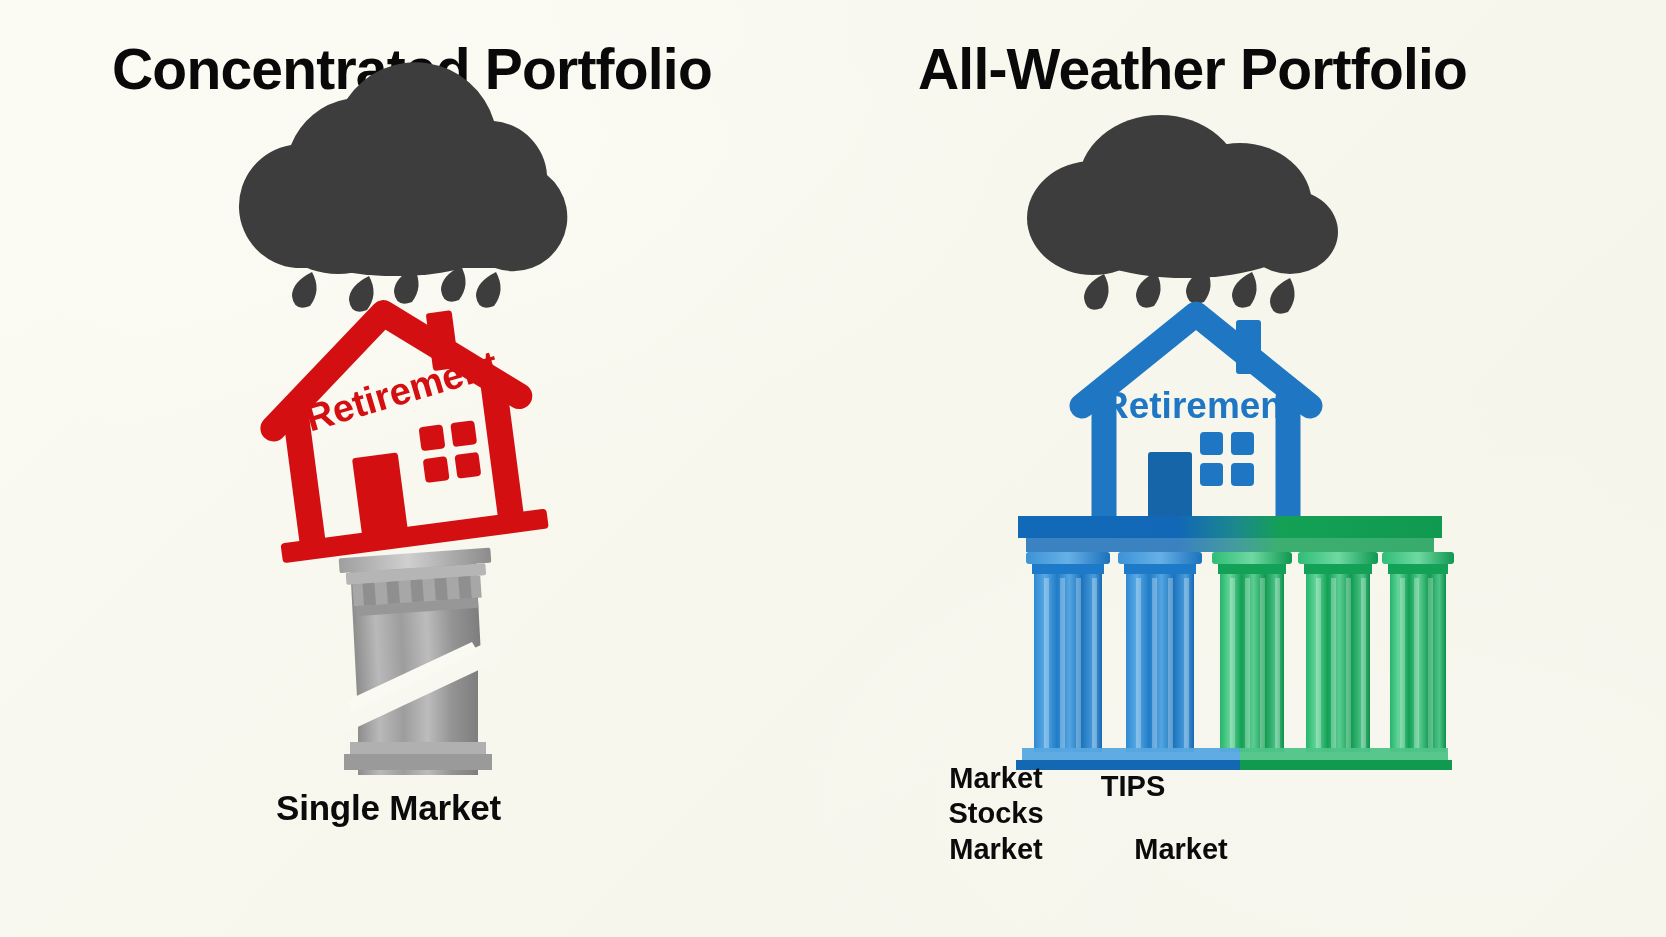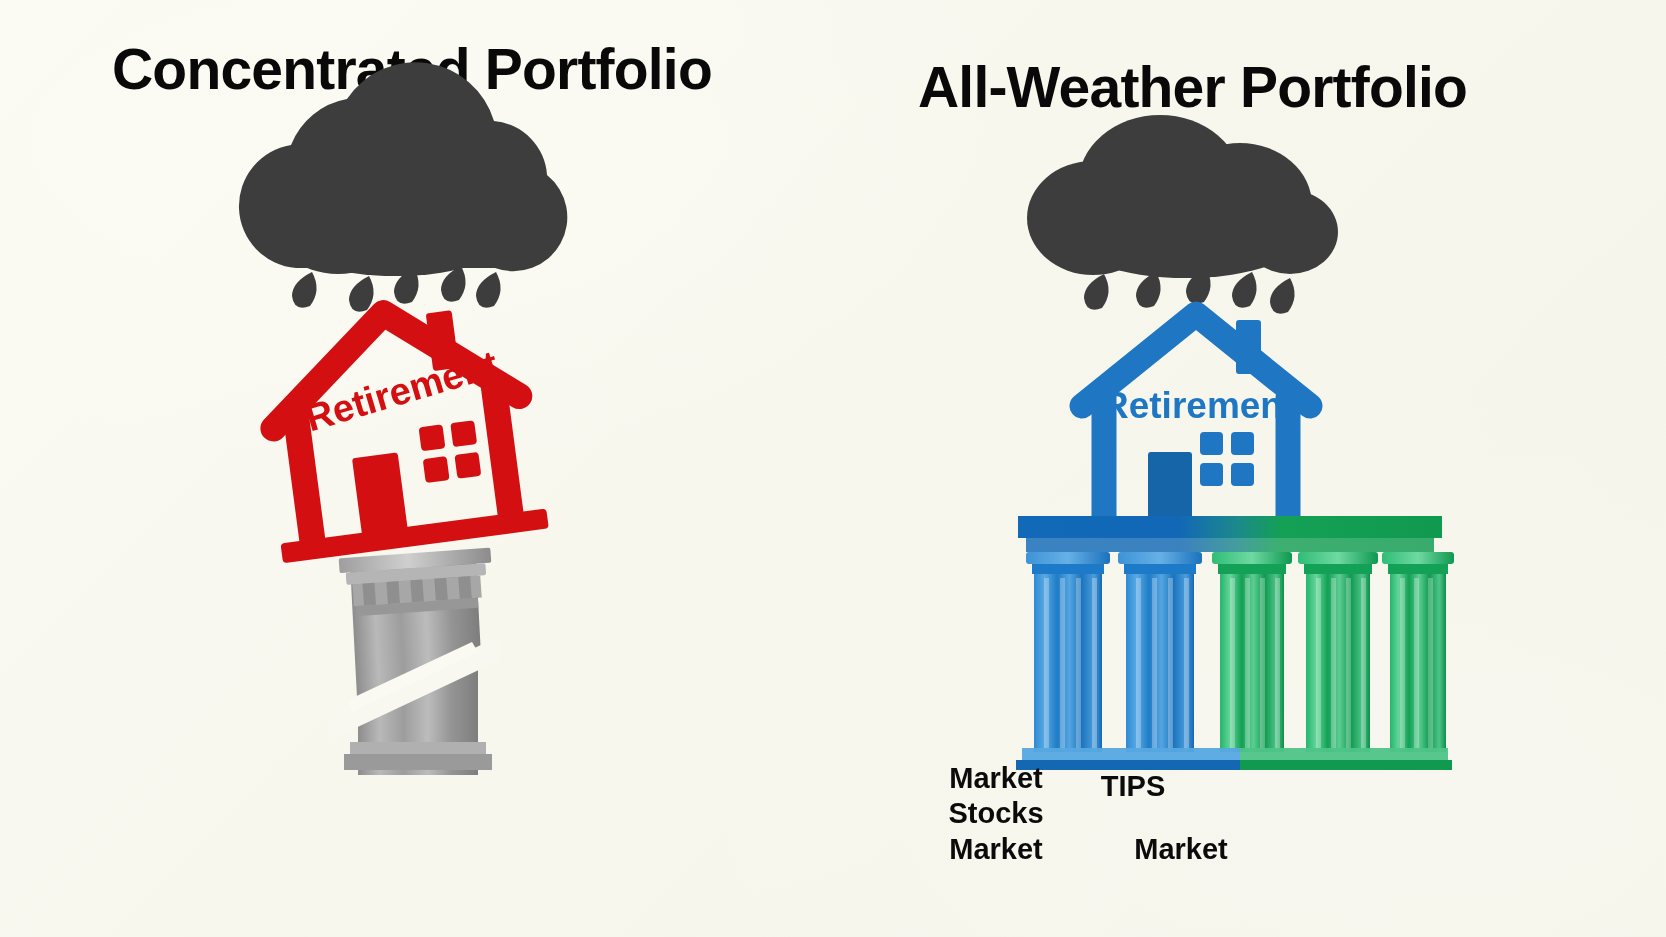--- a/index.html
+++ b/index.html
@@ -19,21 +19,21 @@
   .title{
     position:absolute;
     font-weight:bold;
     color:#09090a;
     font-size:57px;
     letter-spacing:-0.8px;
     white-space:nowrap;
     line-height:1;
   }
   #title-left{left:112px;top:41px;}
-  #title-right{left:918px;top:59px;}
+  #title-right{left:918px;top:41px;}
 
   
   .caption{
     position:absolute;
     font-weight:bold;
     color:#0b0b0c;
     white-space:nowrap;
     line-height:1.06;
   }
   #caption-left{left:276px;top:789px;font-size:35px;letter-spacing:-0.2px;}
@@ -305,20 +305,21 @@
         <rect x="1428" y="578" width="5" height="172"></rect>
       </g>
 
       <rect x="1022" y="748" width="218" height="12" fill="#56a8e0" opacity="0.95"></rect>
       <rect x="1240" y="748" width="208" height="12" fill="#4ec488" opacity="0.95"></rect>
       <rect x="1016" y="760" width="224" height="10" fill="#1468b3"></rect>
       <rect x="1240" y="760" width="212" height="10" fill="#0f9a50"></rect>
     </g>
   </svg>
 
+  <div class="caption" id="caption-left">Single Market</div>
 
   <div class="pillar-labels">
     <div class="pl-row">
       <div class="pl-col pl-c1">Market Stocks</div>
       <div class="pl-col pl-c3">TIPS</div>
     </div>
     <div class="pl-row">
       <div class="pl-col pl-c1">Market</div>
       <div class="pl-col pl-c2">Market</div>
       <div class="pl-col pl-c3"></div>

